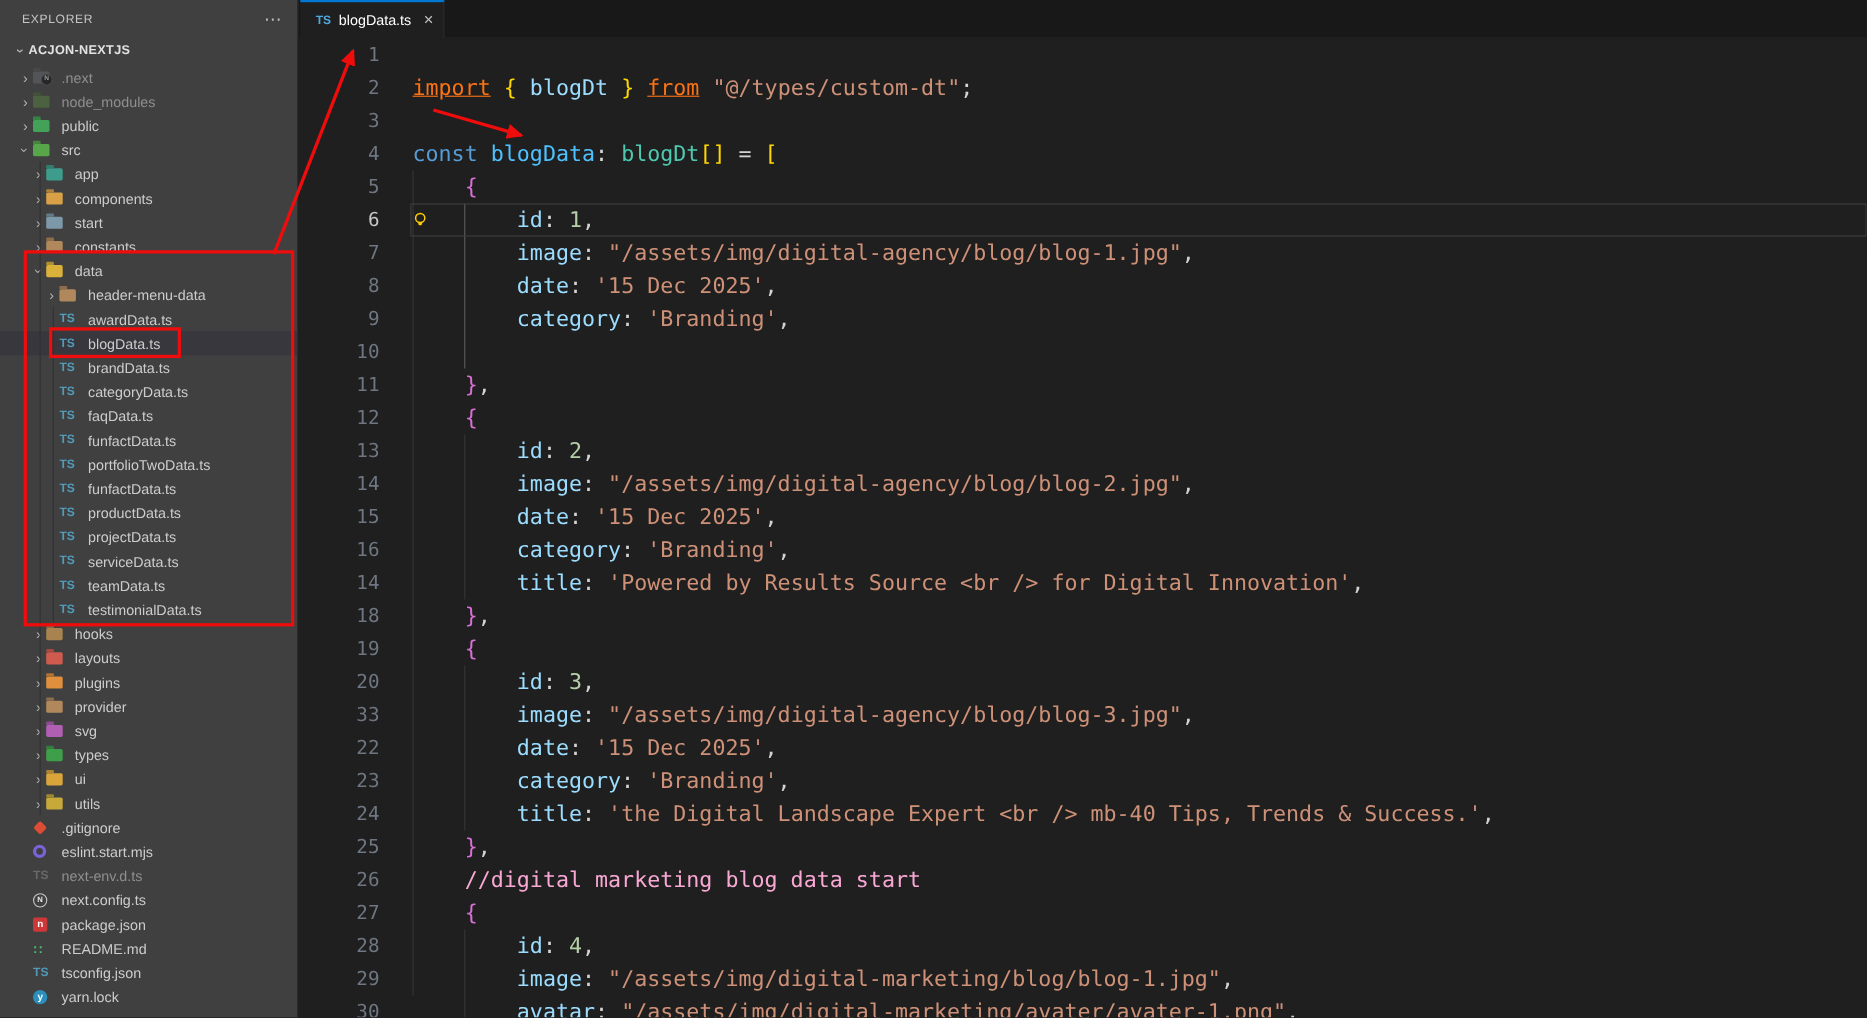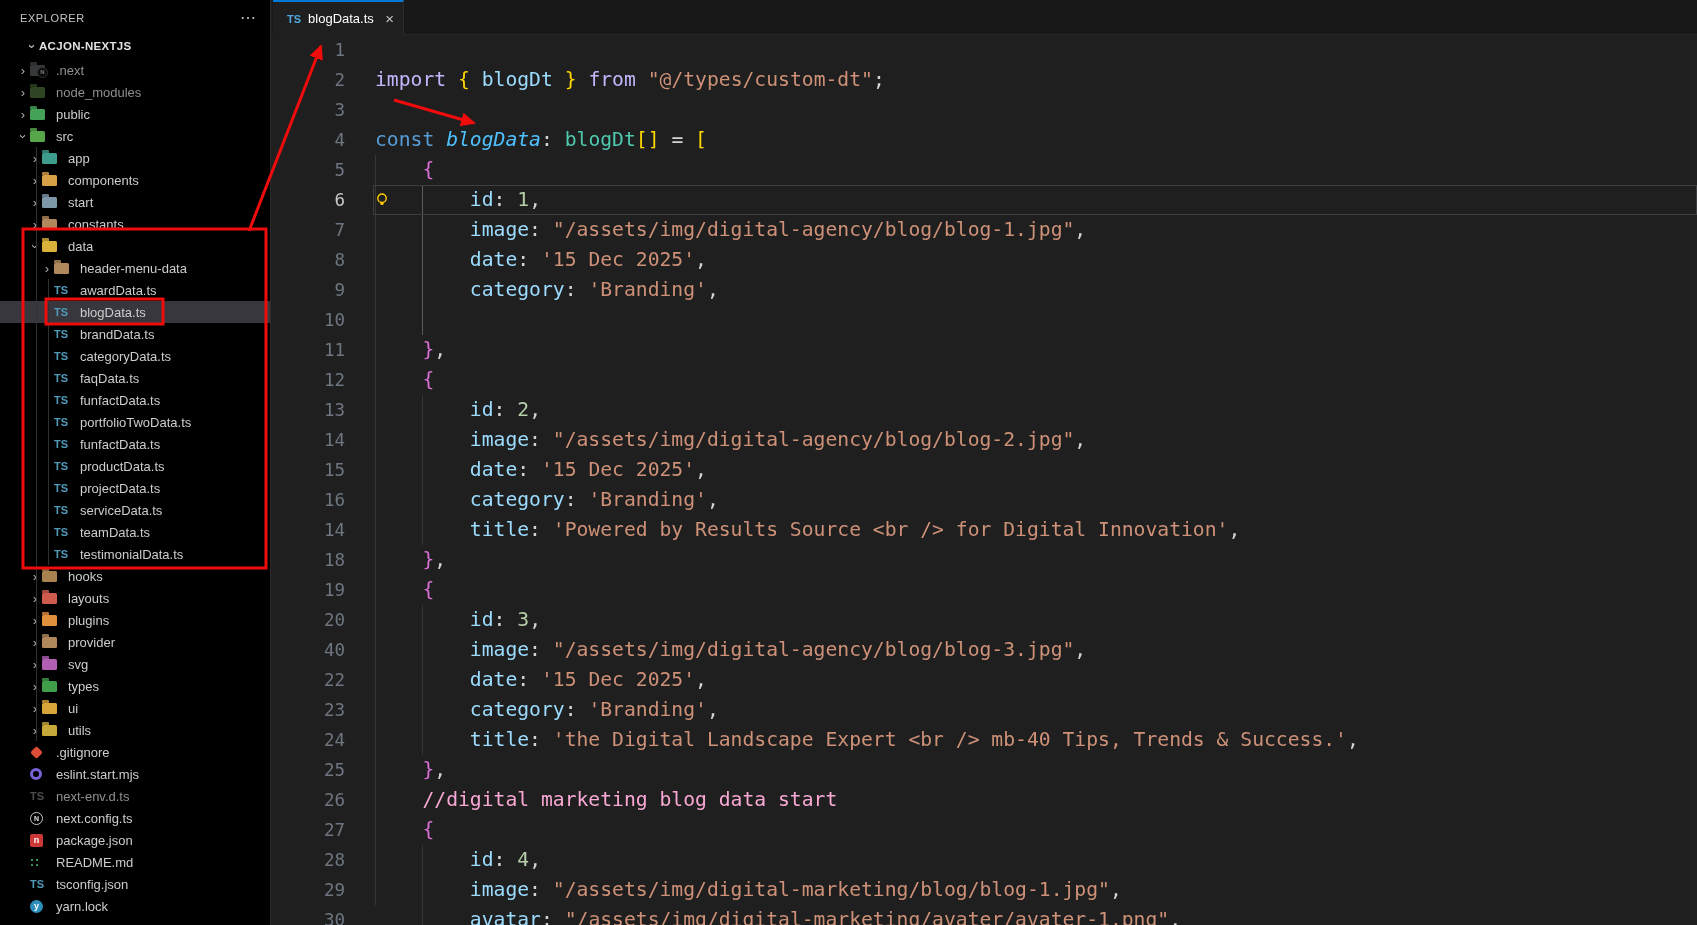--- a/index.html
+++ b/index.html
@@ -1,27 +1,27 @@
 <!DOCTYPE html>
 <html style="--accent: #0078d4; --annotation: #ef0c0c; --selection: #37373d;"><head>
 <meta charset="utf-8">
 <style>
   html,body{margin:0;padding:0;}
   body{width:1697px;height:925px;overflow:hidden;background:#1f1f1f;position:relative;
        font-family:"Liberation Sans",sans-serif;-webkit-font-smoothing:antialiased;}
   :root{--accent:#0078d4;--annotation:#ef0c0c;--selection:#37373d;}
 
   
-  .sidebar{position:absolute;left:0;top:0;width:271px;height:925px;background:#000000;
+  .sidebar{position:absolute;left:0;top:0;width:271px;height:925px;background:#404040;
            border-right:1px solid #2b2b2b;box-sizing:border-box;z-index:2;}
   .ex-header{height:35px;display:flex;align-items:center;justify-content:space-between;
              padding:0 14px 0 20px;color:#c5c5c5;font-size:11px;letter-spacing:.6px;}
   .more{font-size:16px;color:#bdbdbd;cursor:pointer;letter-spacing:0;}
   .root-row{height:22px;display:flex;align-items:center;color:#e2e2e2;
-            font-size:11.5px;font-weight:700;letter-spacing:.3px;padding-left:25px;}
+            font-size:11.5px;font-weight:700;letter-spacing:.3px;padding-left:12px;}
   #tree{position:absolute;top:59px;left:0;right:0;}
   .trow{height:22px;display:flex;align-items:center;font-size:13px;color:#cccccc;white-space:nowrap;}
   .trow.sel{background:var(--selection);}
   .chev{width:14px;flex:none;display:flex;justify-content:center;color:#b0b0b0;font-size:13px;}
   .chev.exp{transform:rotate(90deg);}
   .spacer{width:14px;flex:none;}
   .pl1{padding-left:16px;} .pl2{padding-left:28px;} .pl3{padding-left:40px;}
   .fi{width:20px;flex:none;display:flex;align-items:center;justify-content:flex-start;position:relative;}
   .folder{width:15px;height:11px;border-radius:1.5px;position:relative;display:inline-block;}
   .folder::before{content:"";position:absolute;top:-3px;left:0;width:7px;height:3px;
@@ -55,22 +55,22 @@
   .tab-close{color:#c5c5c5;font-size:15px;margin-left:auto;line-height:1;}
 
   
   .codewrap{position:absolute;left:272px;top:35px;right:0;bottom:0;background:#1f1f1f;
             overflow:hidden;z-index:1;}
   .line{height:30px;display:flex;white-space:pre;
         font:19.7px/30px "DejaVu Sans Mono",monospace;}
   .ln{width:73px;flex:none;text-align:right;color:#6e7681;font-size:17.5px;}
   .line.cur .ln{color:#c6c6c6;}
   .lc{margin-left:30px;}
-  .tok-kw{color:#c4b5fd;} .tok-kc{color:#569cd6;} .tok-vb{color:#9cdcfe;}
-  .tok-vc{color:#4fc1ff;font-style:italic;} .tok-ty{color:#4ec9b0;} .tok-st{color:#ce9178;}
+  .tok-kw{color:#f97316;text-decoration:underline;} .tok-kc{color:#569cd6;} .tok-vb{color:#9cdcfe;}
+  .tok-vc{color:#4fc1ff;} .tok-ty{color:#4ec9b0;} .tok-st{color:#ce9178;}
   .tok-nu{color:#b5cea8;} .tok-p{color:#d4d4d4;}  .tok-y{color:#ffd700;}
   .tok-m{color:#da70d6;} .tok-c{color:#f9a8d4;}
   .curbox{position:absolute;left:101px;right:0;top:150px;height:30px;
           border:1px solid #3e3e42;box-sizing:border-box;pointer-events:none;}
   .eguide{position:absolute;width:1px;background:#363636;pointer-events:none;}
   .eguide.active{background:#5c5c5c;}
   .bulb{position:absolute;left:102px;top:157px;pointer-events:none;}
 
   
   .overlay{position:absolute;left:0;top:0;width:1697px;height:925px;z-index:10;
@@ -391,21 +391,21 @@
       <div class="line"><span class="ln">11</span><span class="lc"><span class="tok-p">    </span><span class="tok-m">}</span><span class="tok-p">,</span></span></div>
       <div class="line"><span class="ln">12</span><span class="lc"><span class="tok-p">    </span><span class="tok-m">{</span></span></div>
       <div class="line"><span class="ln">13</span><span class="lc"><span class="tok-p">        </span><span class="tok-vb">id</span><span class="tok-p">:</span><span class="tok-p"> </span><span class="tok-nu">2</span><span class="tok-p">,</span></span></div>
       <div class="line"><span class="ln">14</span><span class="lc"><span class="tok-p">        </span><span class="tok-vb">image</span><span class="tok-p">:</span><span class="tok-p"> </span><span class="tok-st">"/assets/img/digital-agency/blog/blog-2.jpg"</span><span class="tok-p">,</span></span></div>
       <div class="line"><span class="ln">15</span><span class="lc"><span class="tok-p">        </span><span class="tok-vb">date</span><span class="tok-p">:</span><span class="tok-p"> </span><span class="tok-st">'15 Dec 2025'</span><span class="tok-p">,</span></span></div>
       <div class="line"><span class="ln">16</span><span class="lc"><span class="tok-p">        </span><span class="tok-vb">category</span><span class="tok-p">:</span><span class="tok-p"> </span><span class="tok-st">'Branding'</span><span class="tok-p">,</span></span></div>
       <div class="line"><span class="ln">14</span><span class="lc"><span class="tok-p">        </span><span class="tok-vb">title</span><span class="tok-p">:</span><span class="tok-p"> </span><span class="tok-st">'Powered by Results Source &lt;br /&gt; for Digital Innovation'</span><span class="tok-p">,</span></span></div>
       <div class="line"><span class="ln">18</span><span class="lc"><span class="tok-p">    </span><span class="tok-m">}</span><span class="tok-p">,</span></span></div>
       <div class="line"><span class="ln">19</span><span class="lc"><span class="tok-p">    </span><span class="tok-m">{</span></span></div>
       <div class="line"><span class="ln">20</span><span class="lc"><span class="tok-p">        </span><span class="tok-vb">id</span><span class="tok-p">:</span><span class="tok-p"> </span><span class="tok-nu">3</span><span class="tok-p">,</span></span></div>
-      <div class="line"><span class="ln">40</span><span class="lc"><span class="tok-p">        </span><span class="tok-vb">image</span><span class="tok-p">:</span><span class="tok-p"> </span><span class="tok-st">"/assets/img/digital-agency/blog/blog-3.jpg"</span><span class="tok-p">,</span></span></div>
+      <div class="line"><span class="ln">33</span><span class="lc"><span class="tok-p">        </span><span class="tok-vb">image</span><span class="tok-p">:</span><span class="tok-p"> </span><span class="tok-st">"/assets/img/digital-agency/blog/blog-3.jpg"</span><span class="tok-p">,</span></span></div>
       <div class="line"><span class="ln">22</span><span class="lc"><span class="tok-p">        </span><span class="tok-vb">date</span><span class="tok-p">:</span><span class="tok-p"> </span><span class="tok-st">'15 Dec 2025'</span><span class="tok-p">,</span></span></div>
       <div class="line"><span class="ln">23</span><span class="lc"><span class="tok-p">        </span><span class="tok-vb">category</span><span class="tok-p">:</span><span class="tok-p"> </span><span class="tok-st">'Branding'</span><span class="tok-p">,</span></span></div>
       <div class="line"><span class="ln">24</span><span class="lc"><span class="tok-p">        </span><span class="tok-vb">title</span><span class="tok-p">:</span><span class="tok-p"> </span><span class="tok-st">'the Digital Landscape Expert &lt;br /&gt; mb-40 Tips, Trends &amp; Success.'</span><span class="tok-p">,</span></span></div>
       <div class="line"><span class="ln">25</span><span class="lc"><span class="tok-p">    </span><span class="tok-m">}</span><span class="tok-p">,</span></span></div>
       <div class="line"><span class="ln">26</span><span class="lc"><span class="tok-p">    </span><span class="tok-c">//digital marketing blog data start</span></span></div>
       <div class="line"><span class="ln">27</span><span class="lc"><span class="tok-p">    </span><span class="tok-m">{</span></span></div>
       <div class="line"><span class="ln">28</span><span class="lc"><span class="tok-p">        </span><span class="tok-vb">id</span><span class="tok-p">:</span><span class="tok-p"> </span><span class="tok-nu">4</span><span class="tok-p">,</span></span></div>
       <div class="line"><span class="ln">29</span><span class="lc"><span class="tok-p">        </span><span class="tok-vb">image</span><span class="tok-p">:</span><span class="tok-p"> </span><span class="tok-st">"/assets/img/digital-marketing/blog/blog-1.jpg"</span><span class="tok-p">,</span></span></div>
       <div class="line"><span class="ln">30</span><span class="lc"><span class="tok-p">        </span><span class="tok-vb">avatar</span><span class="tok-p">:</span><span class="tok-p"> </span><span class="tok-st">"/assets/img/digital-marketing/avater/avater-1.png"</span><span class="tok-p">,</span></span></div>
     </div>

